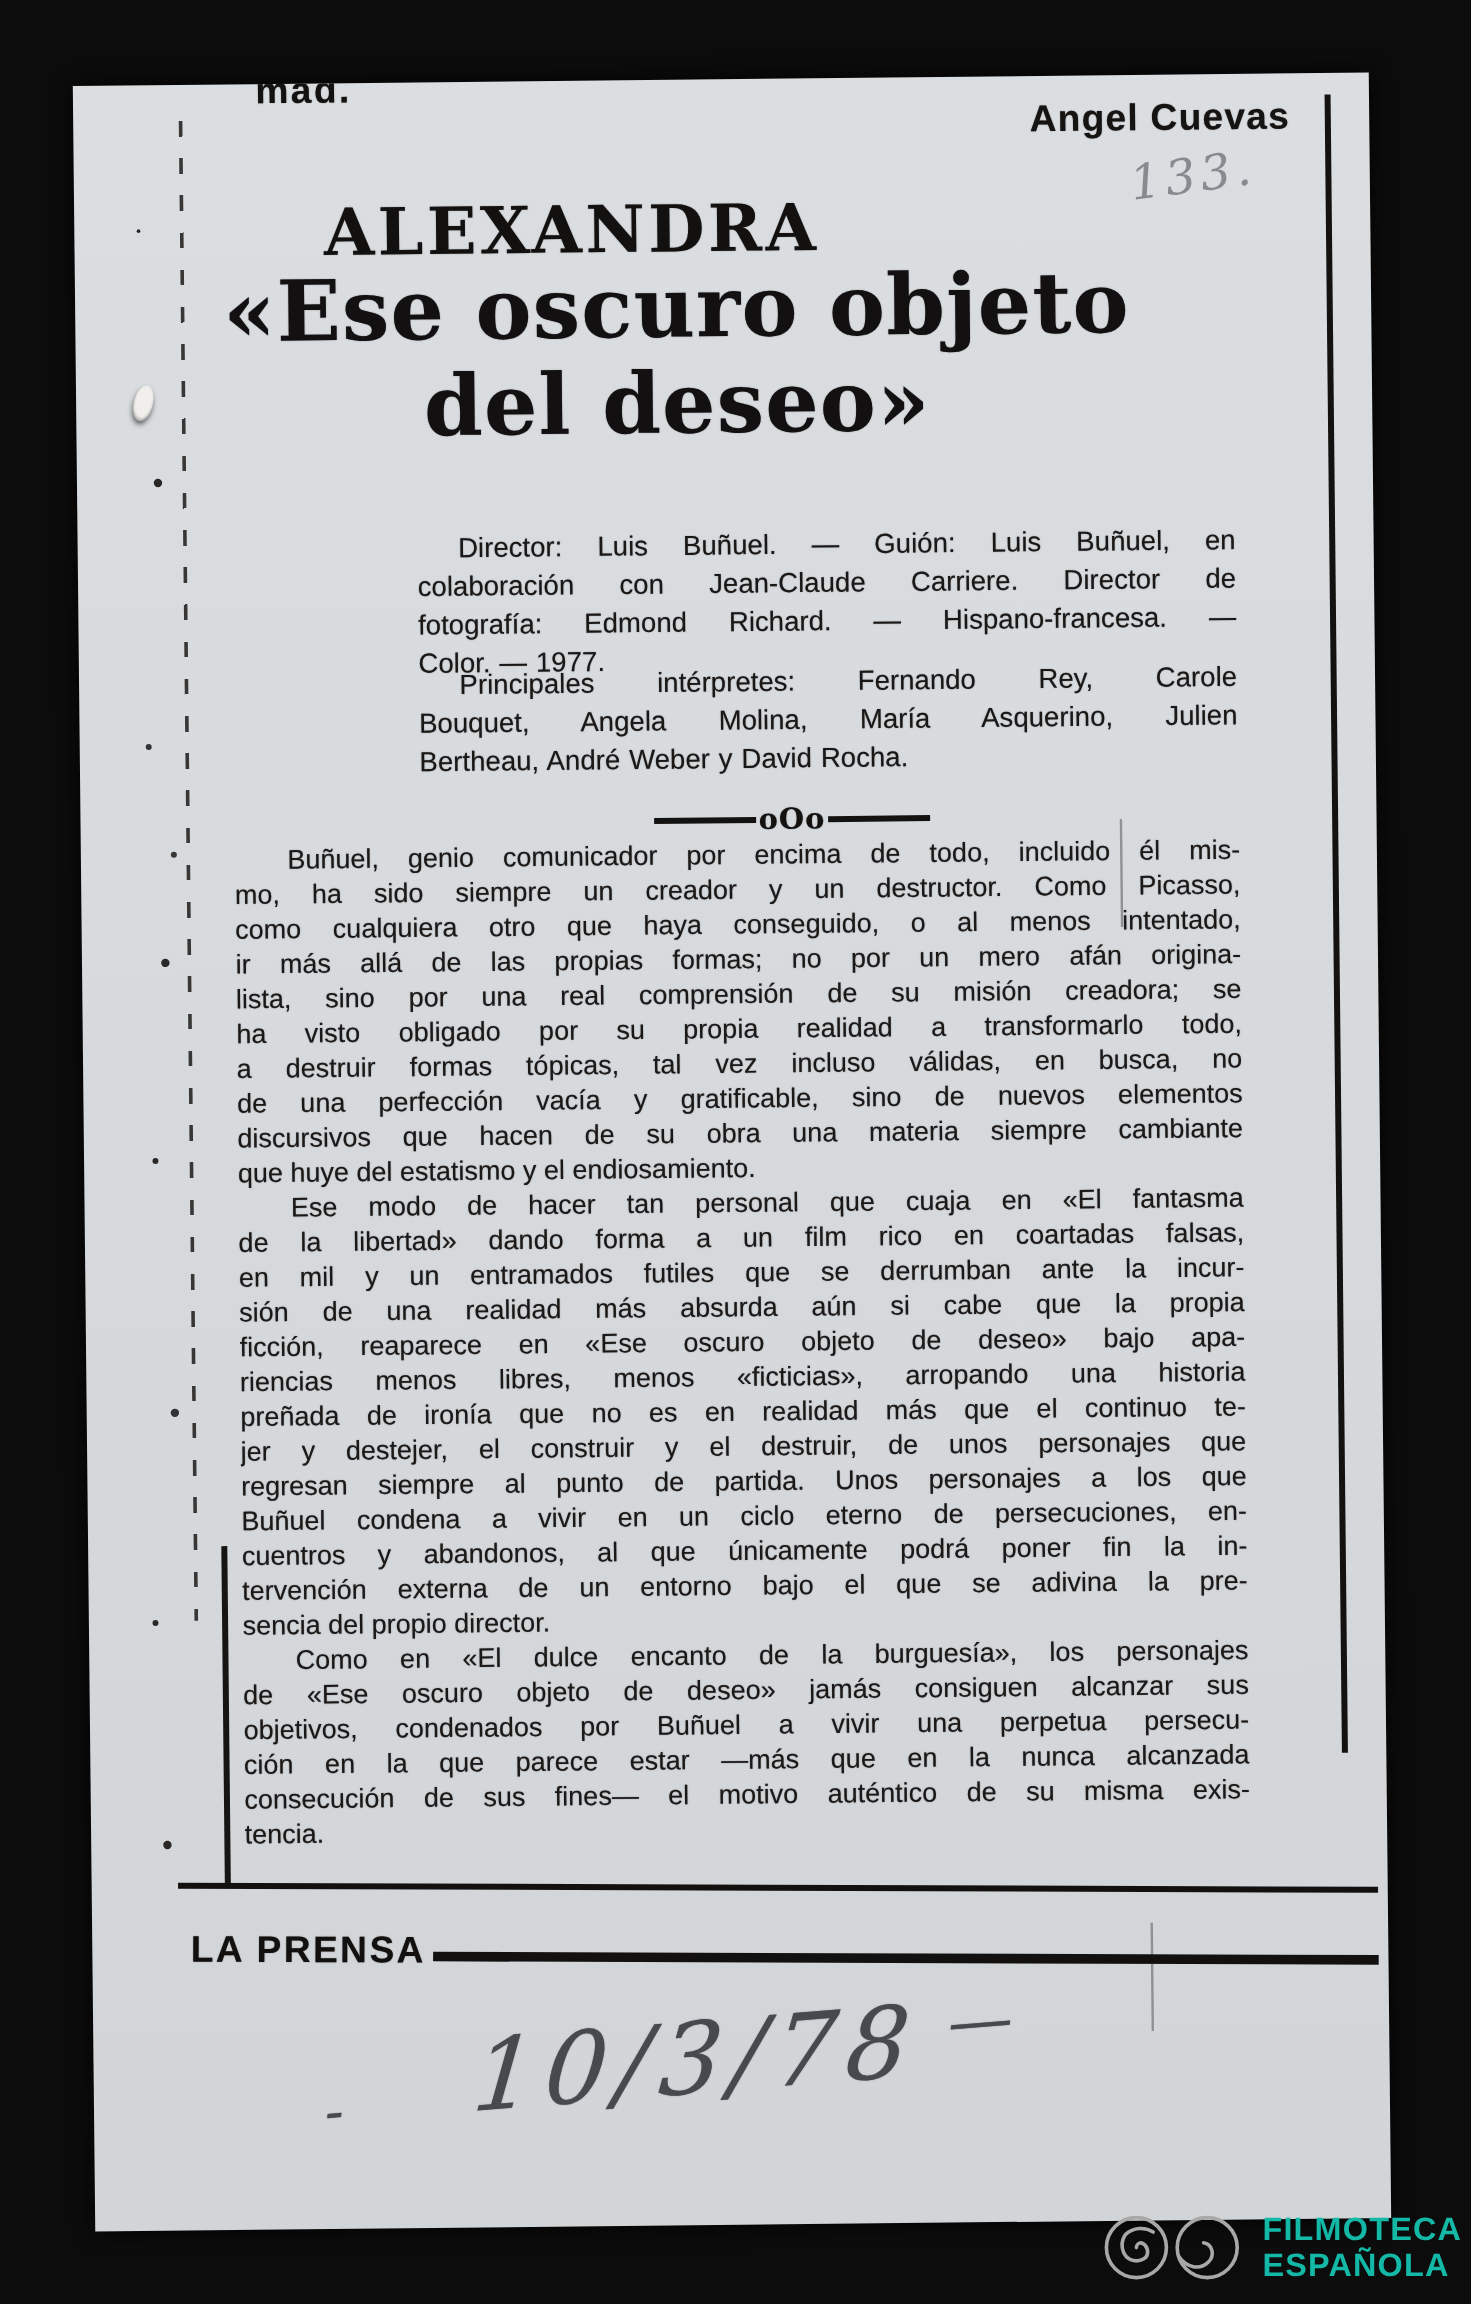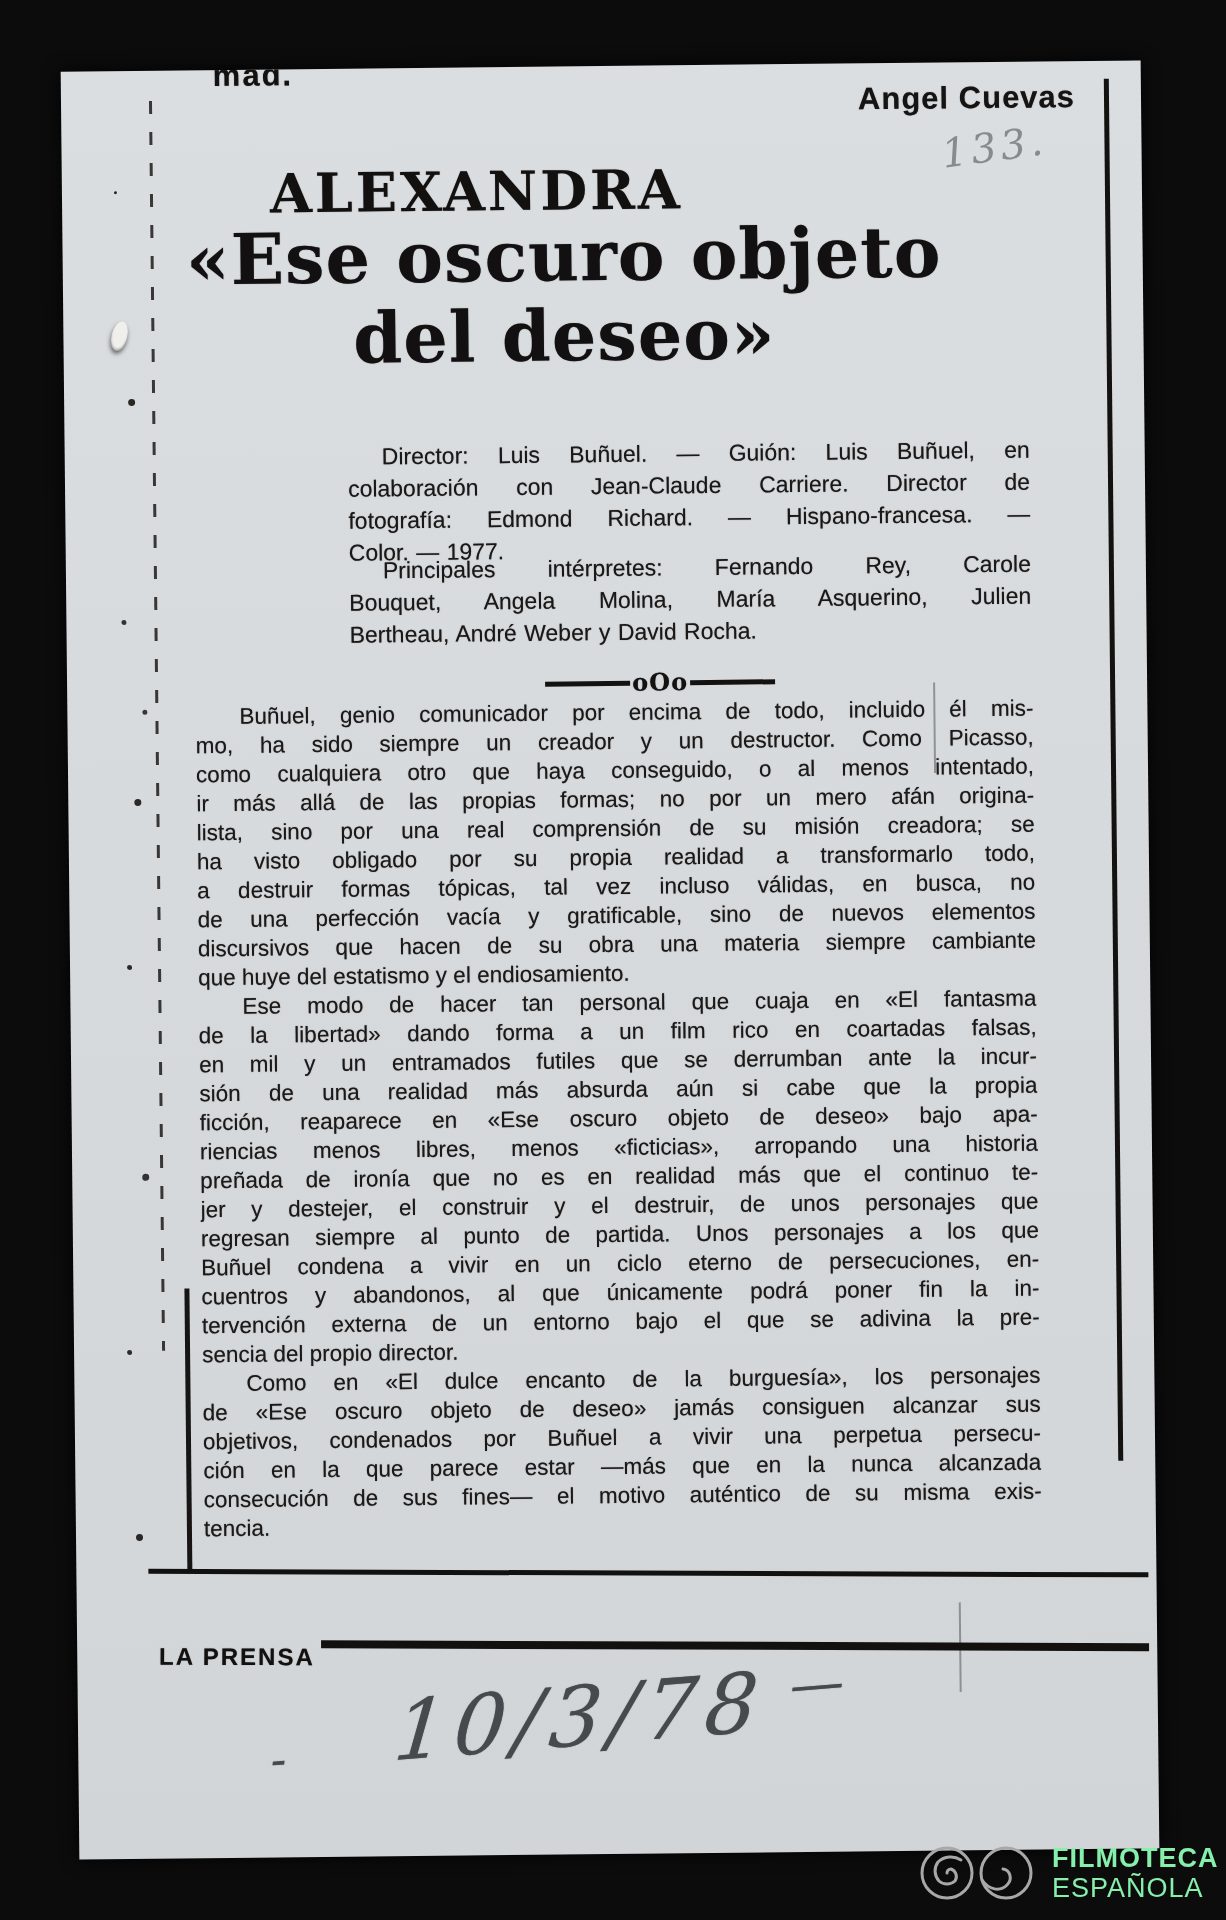--- a/index.html
+++ b/index.html
@@ -107,40 +107,40 @@
   .rule-bottom{
     position:absolute;left:72px;top:1498px;width:1000px;height:5px;
     background:#121110;transform:rotate(0.8deg);transform-origin:left center;
   }
   .laprensa-row{
     position:absolute;left:82px;top:1536px;width:990px;
     display:flex;align-items:center;
     transform:rotate(0.8deg);transform-origin:left center;
   }
   .laprensa{
-    font-size:24px;font-weight:700;letter-spacing:2px;color:#121110;white-space:nowrap;margin-top:36px;
+    font-size:31px;font-weight:700;letter-spacing:2px;color:#121110;white-space:nowrap;
   }
   .laprensa-row .bar{height:8px;background:#121110;flex:1;margin-left:6px;margin-top:10px;}
   .hand-date{
     position:absolute;left:190px;top:1600px;width:700px;
     display:flex;align-items:center;color:#46494d;text-shadow:none;
     font-family:"DejaVu Serif", serif;font-style:italic;
     transform:rotate(-4deg);
   }
   .hand-date .mark-l{font-size:46px;margin-right:110px;transform:translateY(18px);}
   .hand-date .num{font-size:82px;letter-spacing:8px;transform:skewX(-10deg);}
   .hand-date .mark-r{font-size:54px;margin-left:26px;transform:translateY(-14px);}
   
   .watermark{
     position:absolute;left:916px;top:1842px;display:flex;align-items:center;gap:14px;
-    color:#86efac;
+    color:#14b8a6;
   }
   .watermark .wm-text{line-height:30px;font-size:27px;letter-spacing:1px;}
   .watermark .wm-line1{font-weight:700;}
-  .watermark .wm-line2{font-weight:400;}
+  .watermark .wm-line2{font-weight:700;}
 </style>
 </head>
 <body>
 
 <div class="paper">
   <div class="edge-left-dashed"></div>
   <div class="edge-left-solid"></div>
   <div class="rule-right"></div>
   <div class="edge-right-faint" style="left:866px;top:620px;height:260px;"></div>
   <div class="edge-right-faint" style="left:882px;top:1540px;height:240px;"></div>

